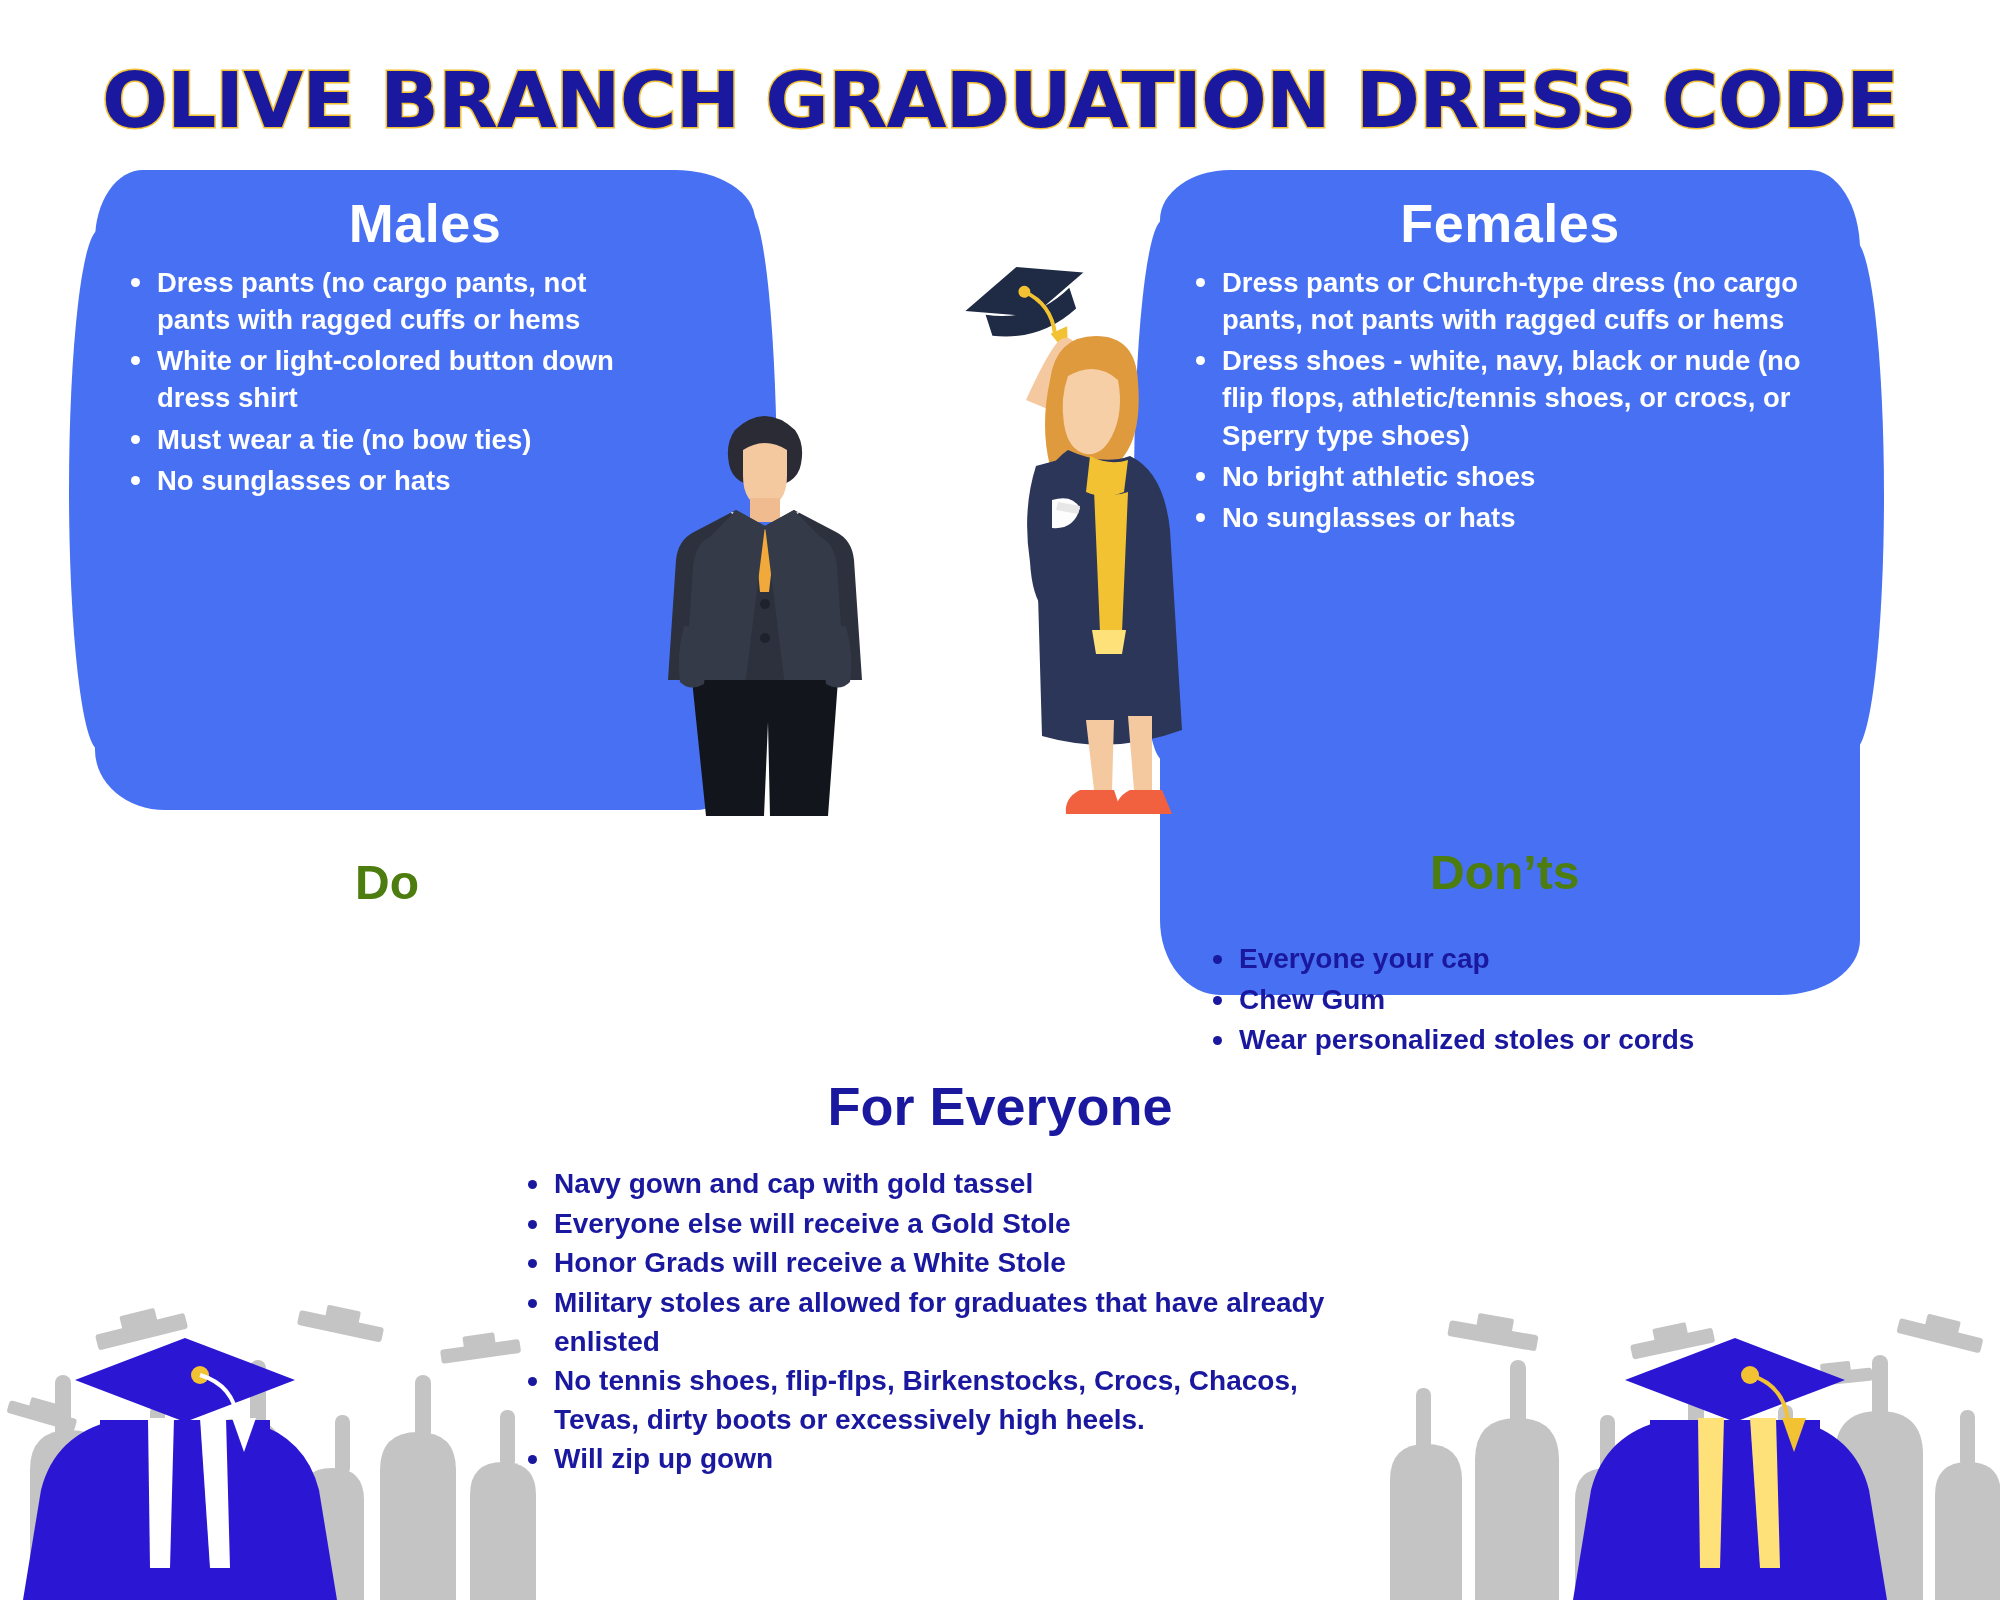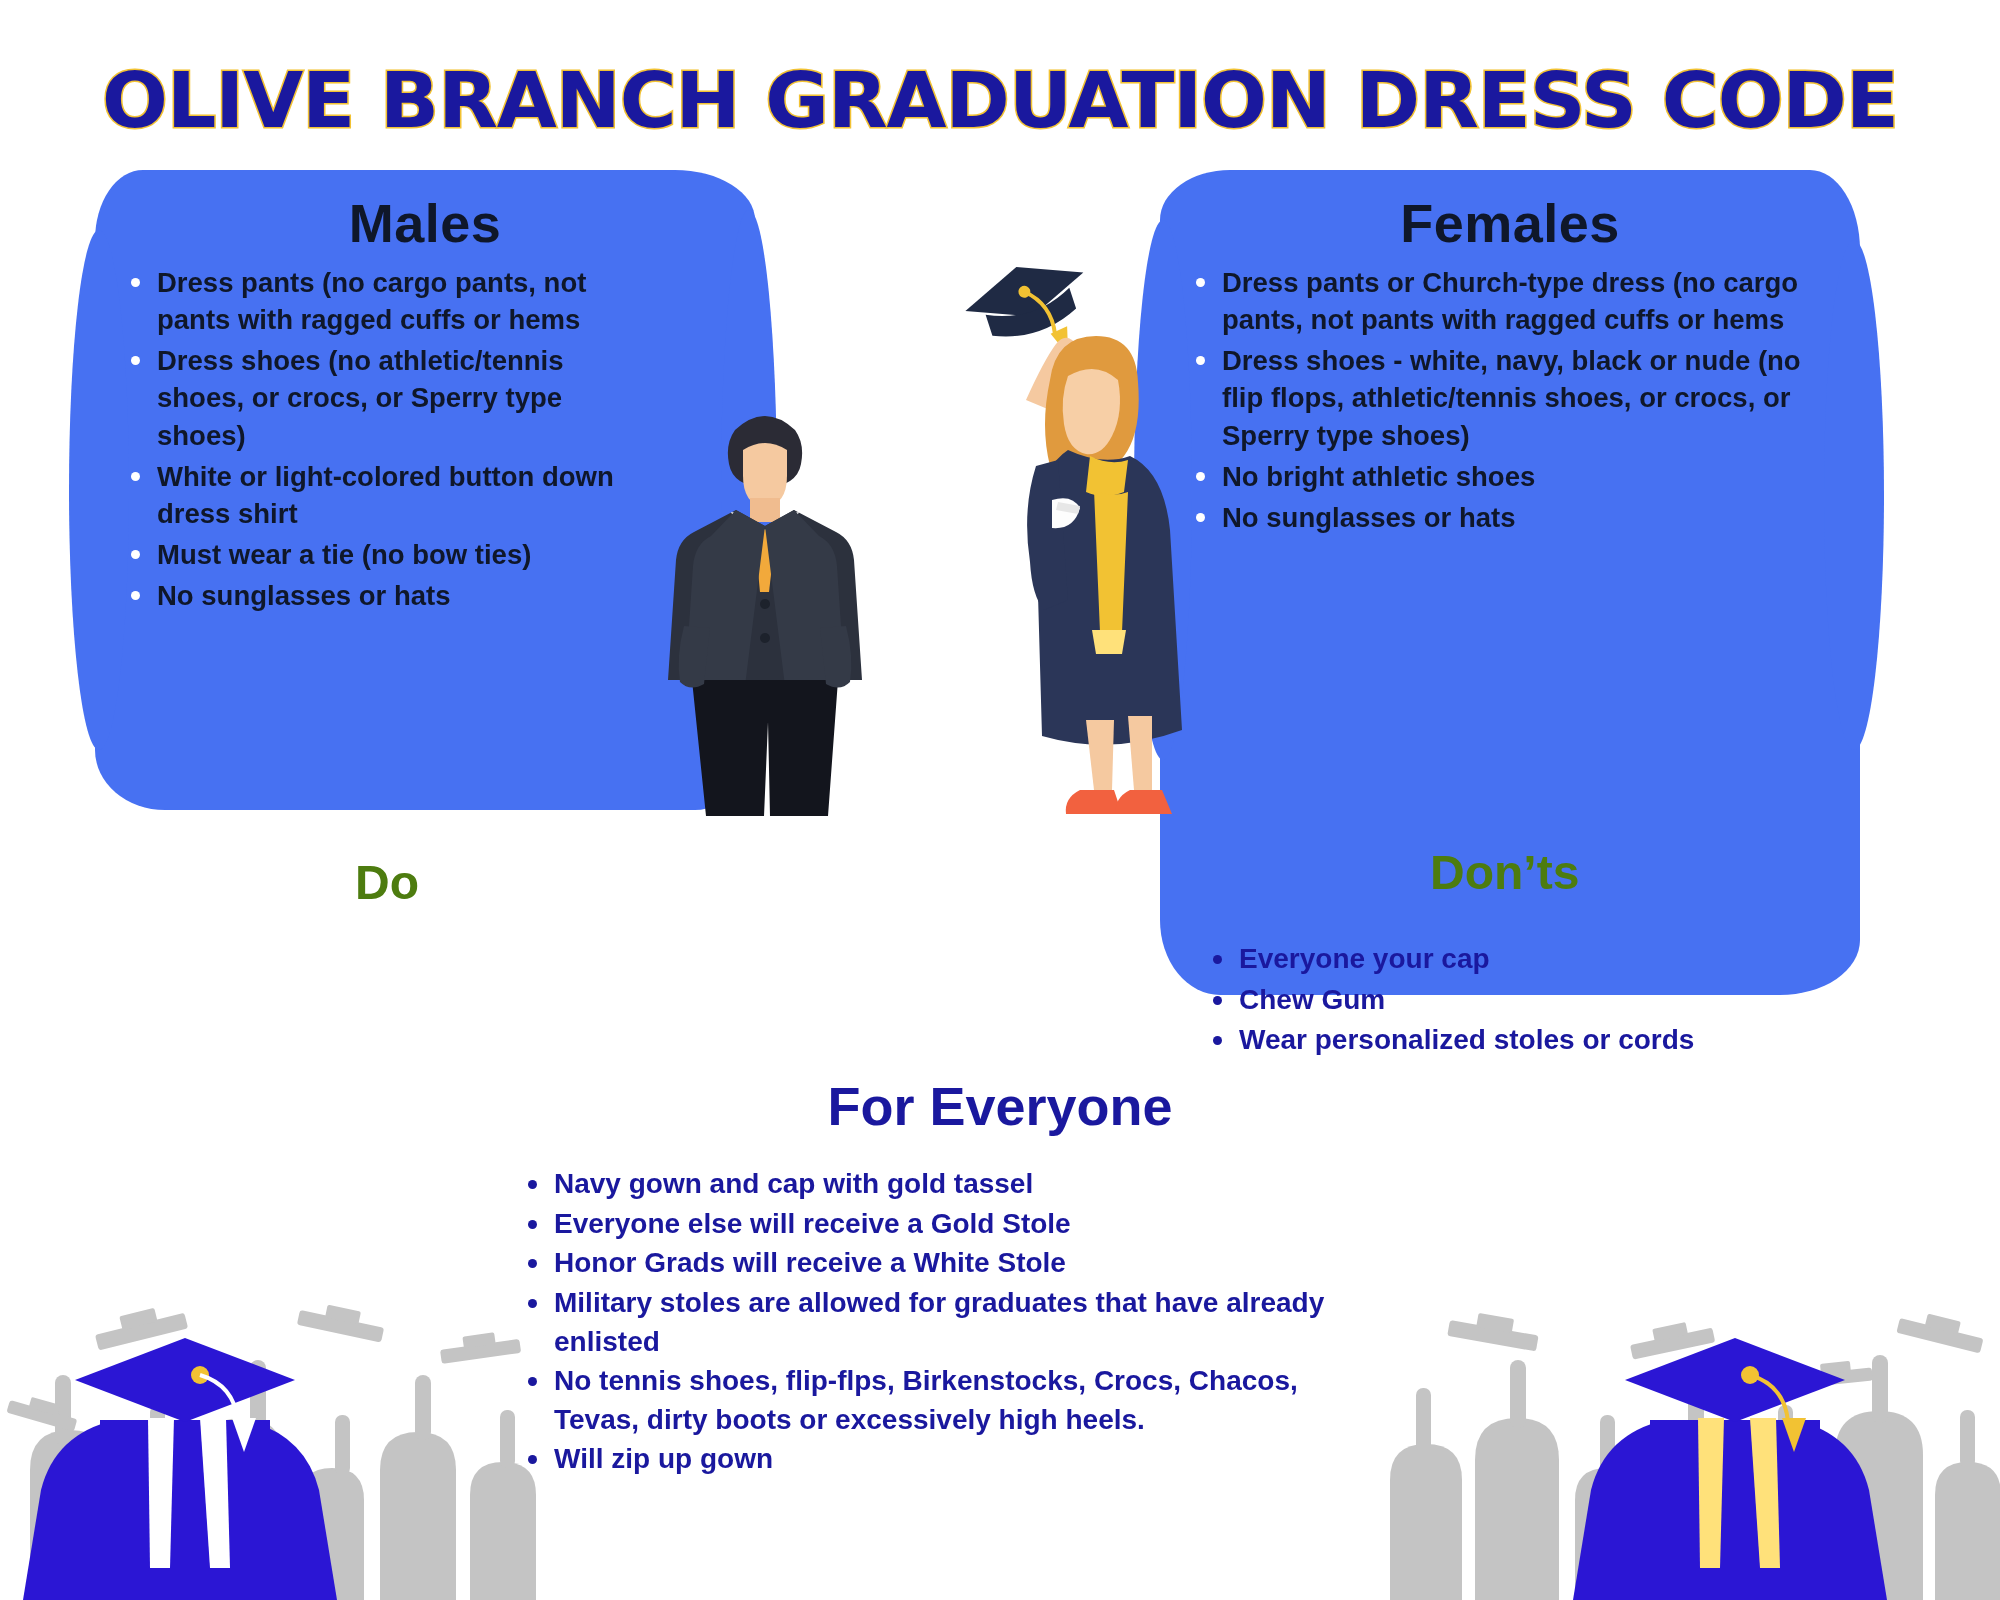--- a/index.html
+++ b/index.html
@@ -29,21 +29,21 @@
     paint-order: stroke fill;
     font-family: "DejaVu Sans", sans-serif;
     white-space: nowrap;
     transform: scaleX(1.02);
   }
 
   
   .panel {
     position: absolute;
     background: #4771f2;
-    color: #0f172a;
+    color: #ffffff;
   }
   .panel::before,
   .panel::after { content: ""; position: absolute; background: #4771f2; }
 
   #panel-males {
     left: 95px; top: 170px; width: 660px; height: 640px;
     border-radius: 48px 80px 60px 70px / 70px 50px 80px 60px;
   }
   #panel-males::before {
     left: -26px; top: 60px; width: 60px; height: 520px;
@@ -274,21 +274,20 @@
       <circle cx="200" cy="205" r="9" fill="#f2c233"></circle>
       <path d="M200 205 q34 10 38 46" stroke="#f2c233" stroke-width="4" fill="none"></path>
       <path d="M232 248 l12 34 l12 -34 Z" fill="#f2c233"></path>
     </g>
   </svg>
 
   <div class="panel" id="panel-males">
     <div class="panel-title">Males</div>
     <ul>
       <li>Dress pants  (no cargo pants, not pants with ragged cuffs or hems</li>
-      <li>Dress shoes (no athletic/tennis shoes, or crocs, or Sperry type shoes)</li>
       <li>White or light-colored button down dress shirt</li>
       <li>Must wear a tie (no bow ties)</li>
       <li>No sunglasses or hats</li>
     </ul>
   </div>
 
   <svg id="male-figure" viewBox="0 0 230 430">
     <g>
       <path d="M85 40 q30 -28 60 0 q10 14 6 34 q-4 22 -36 24 q-32 -2 -36 -24 q-4 -20 6 -34Z" fill="#2b2b35"></path>
       <path d="M93 60 q22 -14 44 0 v26 q0 28 -22 32 q-22 -4 -22 -32Z" fill="#f5c9a0"></path>

